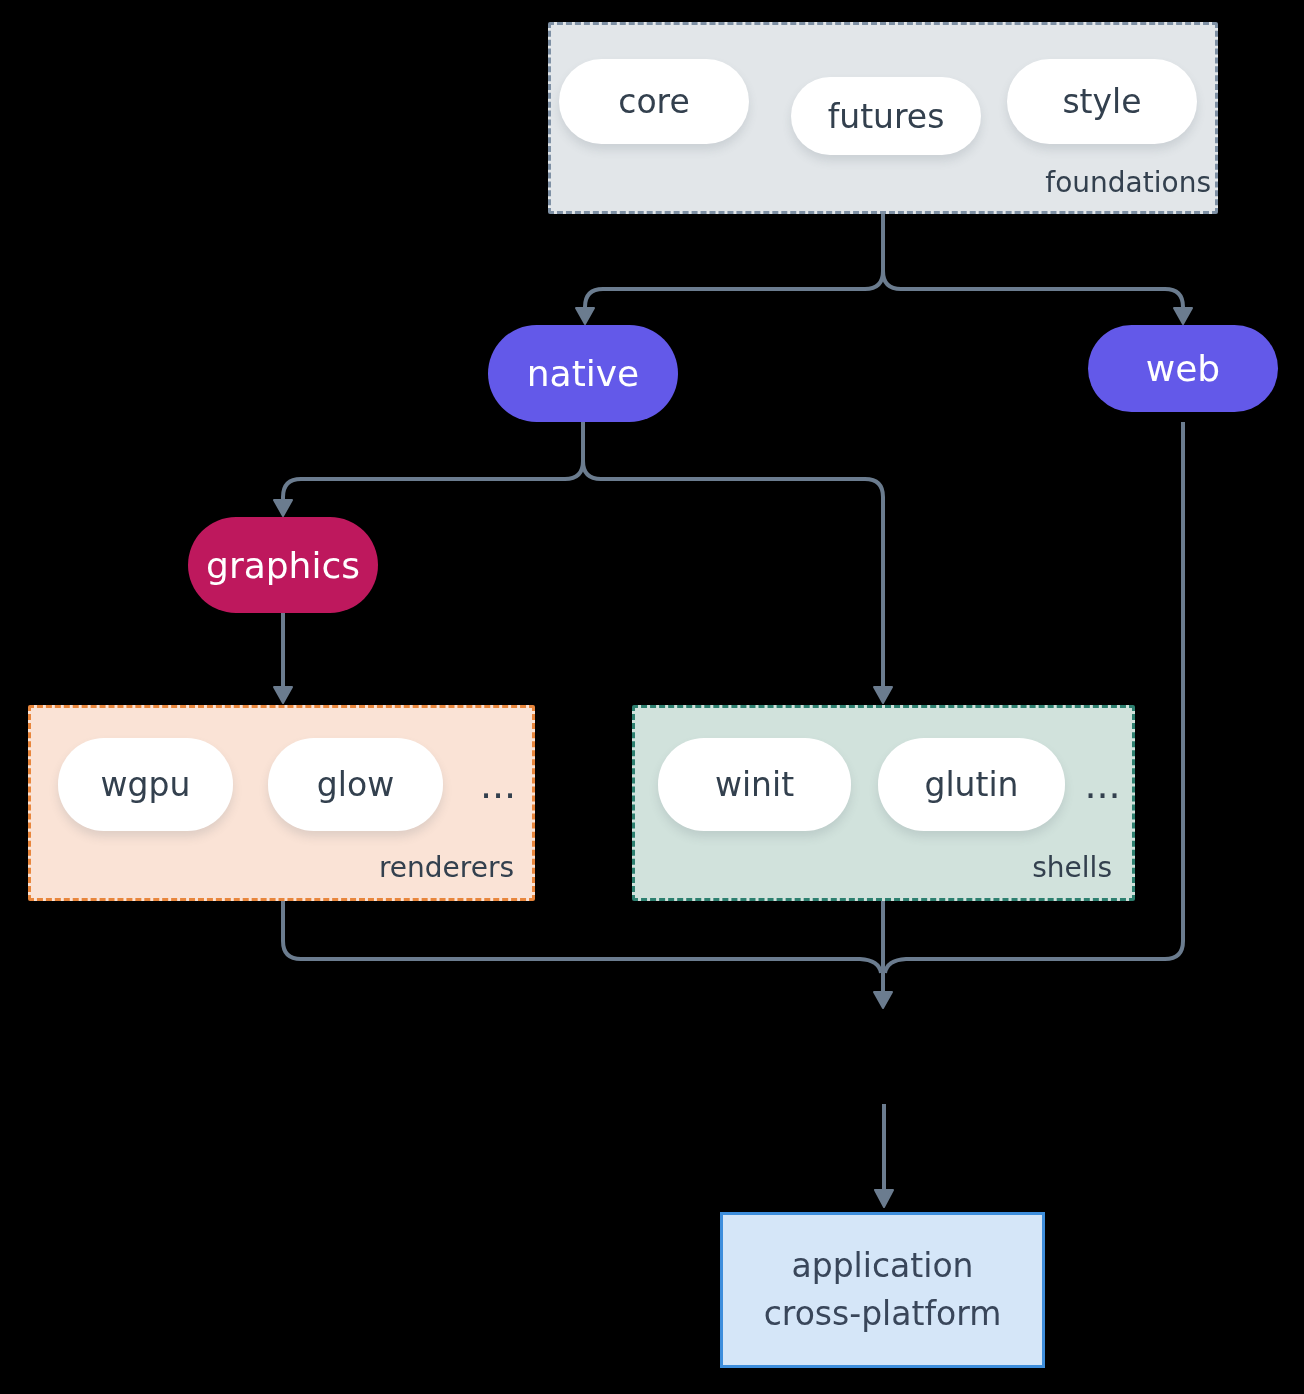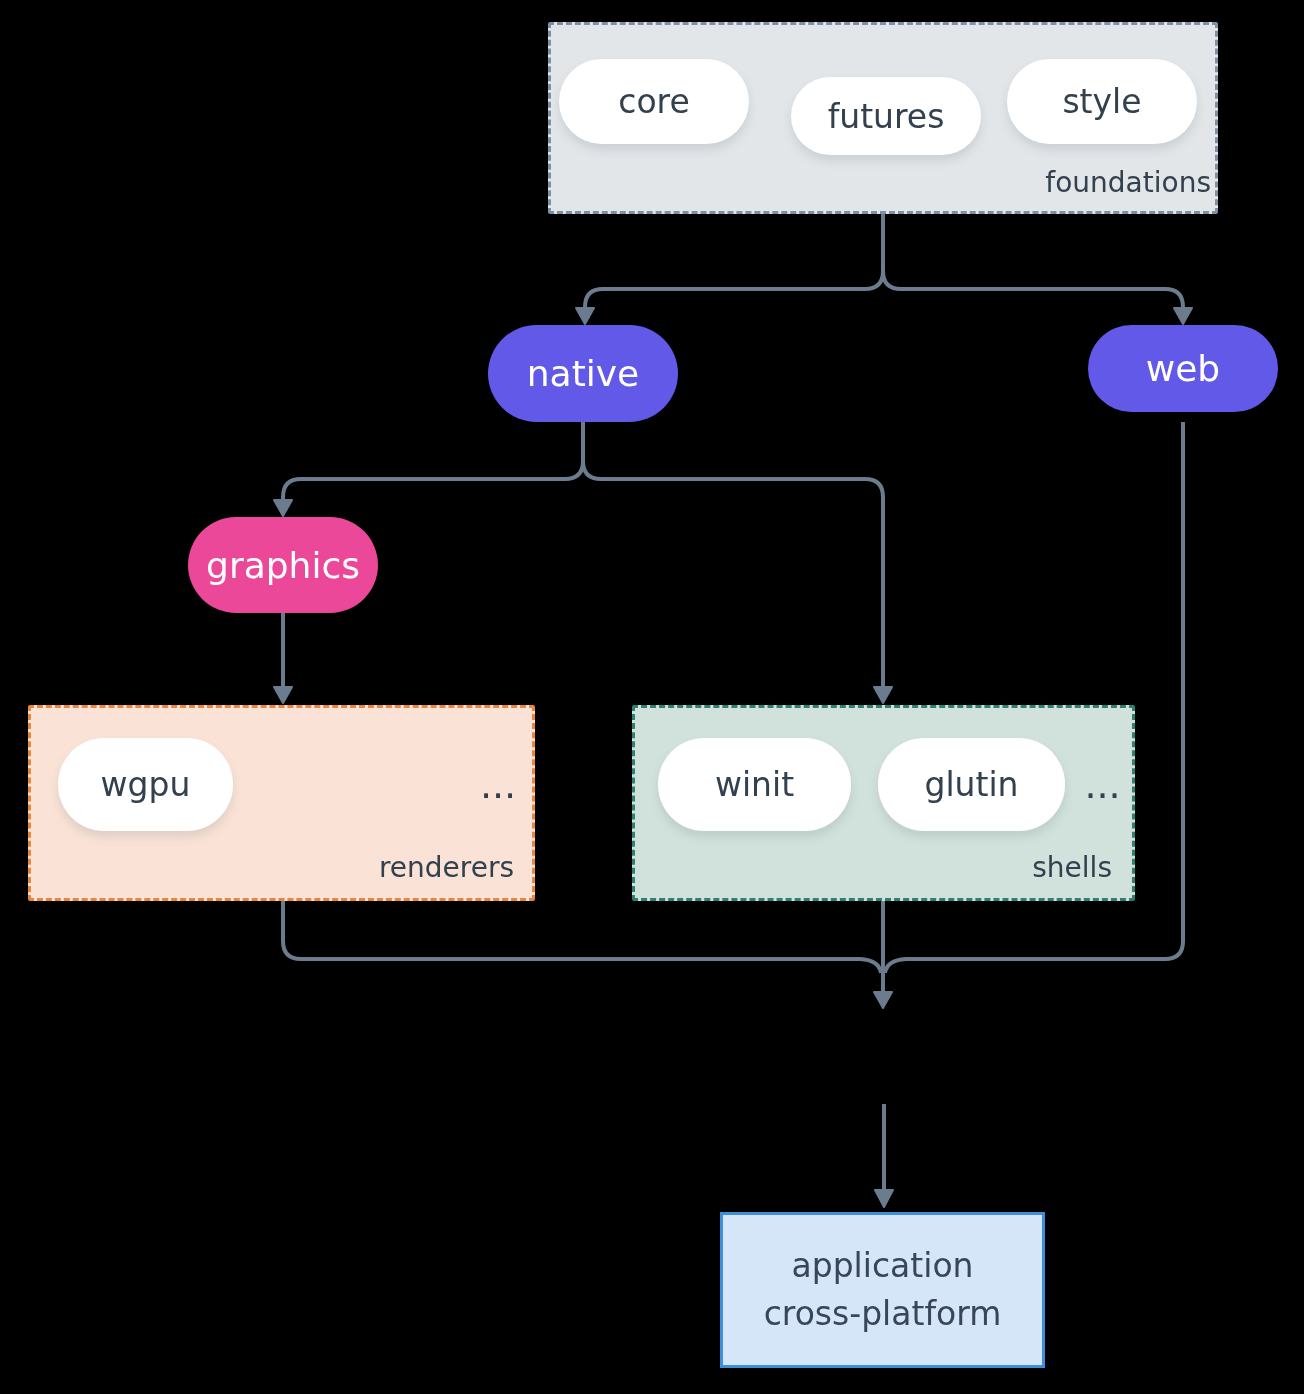--- a/index.html
+++ b/index.html
@@ -56,21 +56,21 @@
   
   .cnode {
     display: flex;
     align-items: center;
     justify-content: center;
     color: #ffffff;
     font-size: 36px;
     border-radius: 49px;
   }
   .cnode.purple { background: #6359e9; }
-  .cnode.orange { background: #ec4899; }
+  .cnode.orange { background: #be185d; }
   .cnode.blue   { background: #2e89dd; border-radius: 40px; }
 
   #box-foundations {
     left: 548px; top: 22px; width: 670px; height: 192px;
     background: #e2e6e9;
     border: 3px dashed #7e90a4;
   }
   #box-foundations .group-label { right: 4px; bottom: 12px; }
 
   #box-renderers {
@@ -153,20 +153,21 @@
     <div class="group-label">foundations</div>
   </div>
 
   <div id="node-native" class="node cnode purple">native</div>
   <div id="node-web" class="node cnode purple">web</div>
 
   <div id="node-graphics" class="node cnode orange">graphics</div>
 
   <div id="box-renderers" class="node groupbox">
     <div class="pill" style="left:27px; top:30px; width:175px; height:93px;">wgpu</div>
+    <div class="pill" style="left:237px; top:30px; width:175px; height:93px;">glow</div>
     <div class="dots" style="left:437px; top:30px; width:60px; height:93px;">...</div>
     <div class="group-label">renderers</div>
   </div>
 
   <div id="box-shells" class="node groupbox">
     <div class="pill" style="left:23px; top:30px; width:193px; height:93px;">winit</div>
     <div class="pill" style="left:243px; top:30px; width:187px; height:93px;">glutin</div>
     <div class="dots" style="left:440px; top:30px; width:55px; height:93px;">...</div>
     <div class="group-label">shells</div>
   </div>

